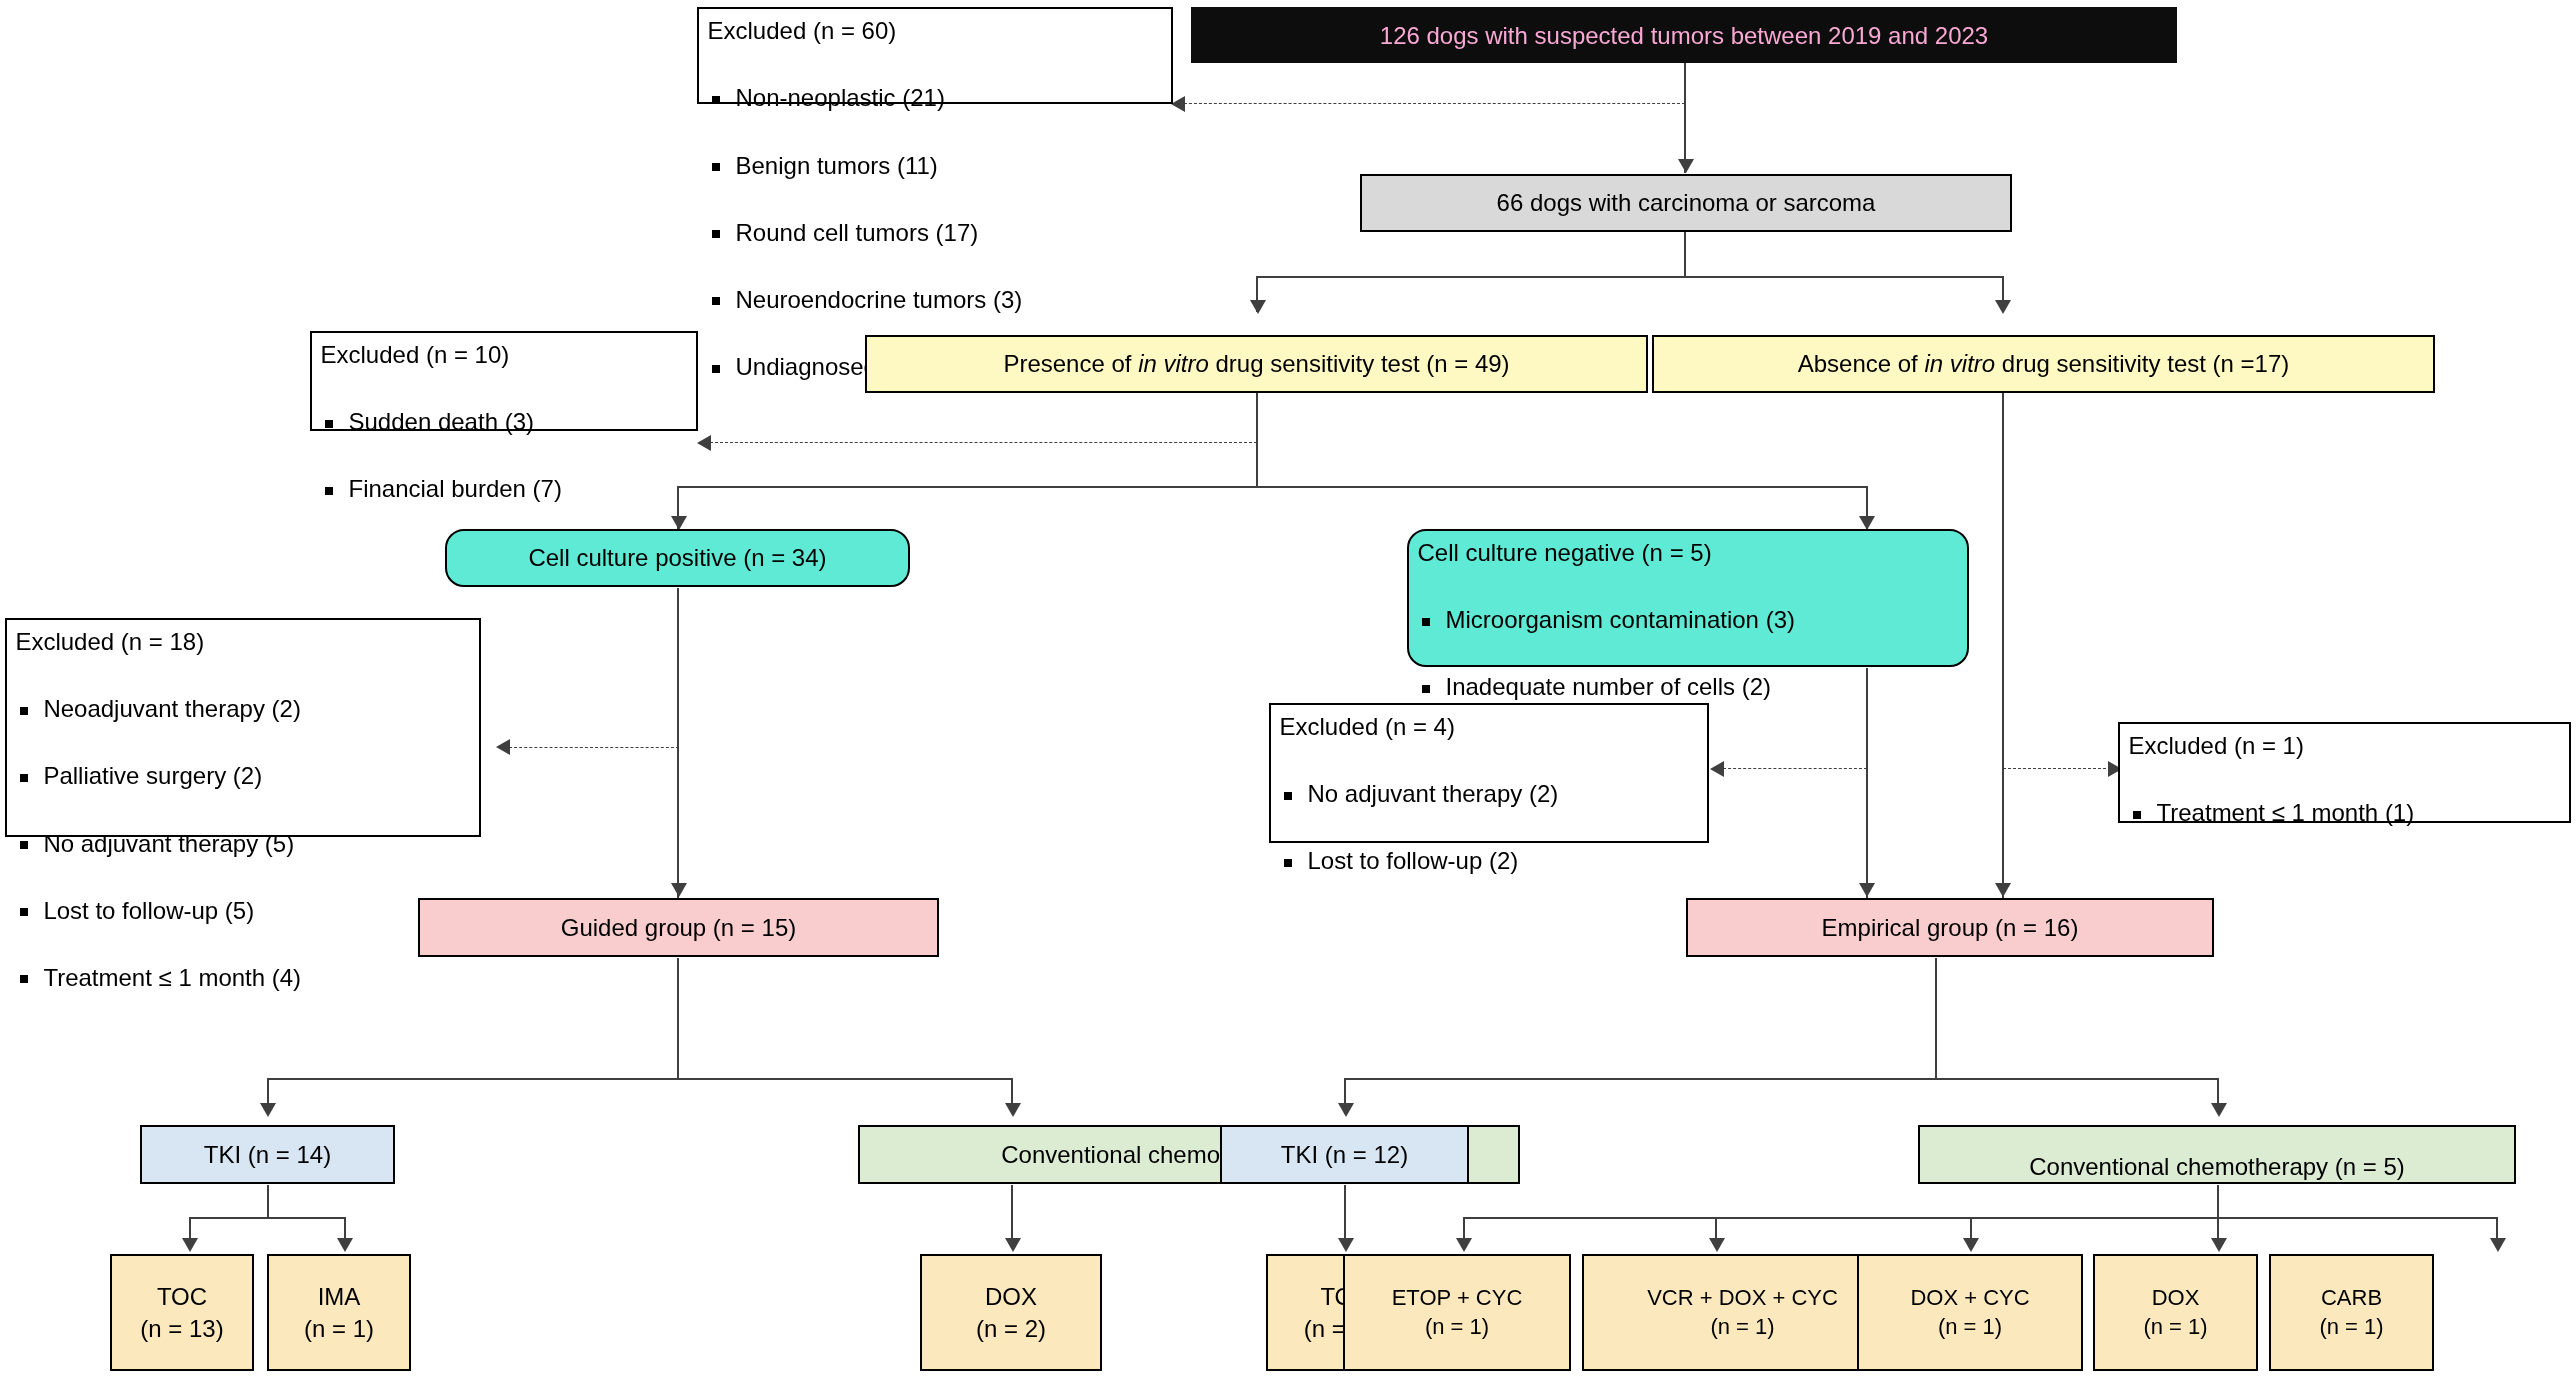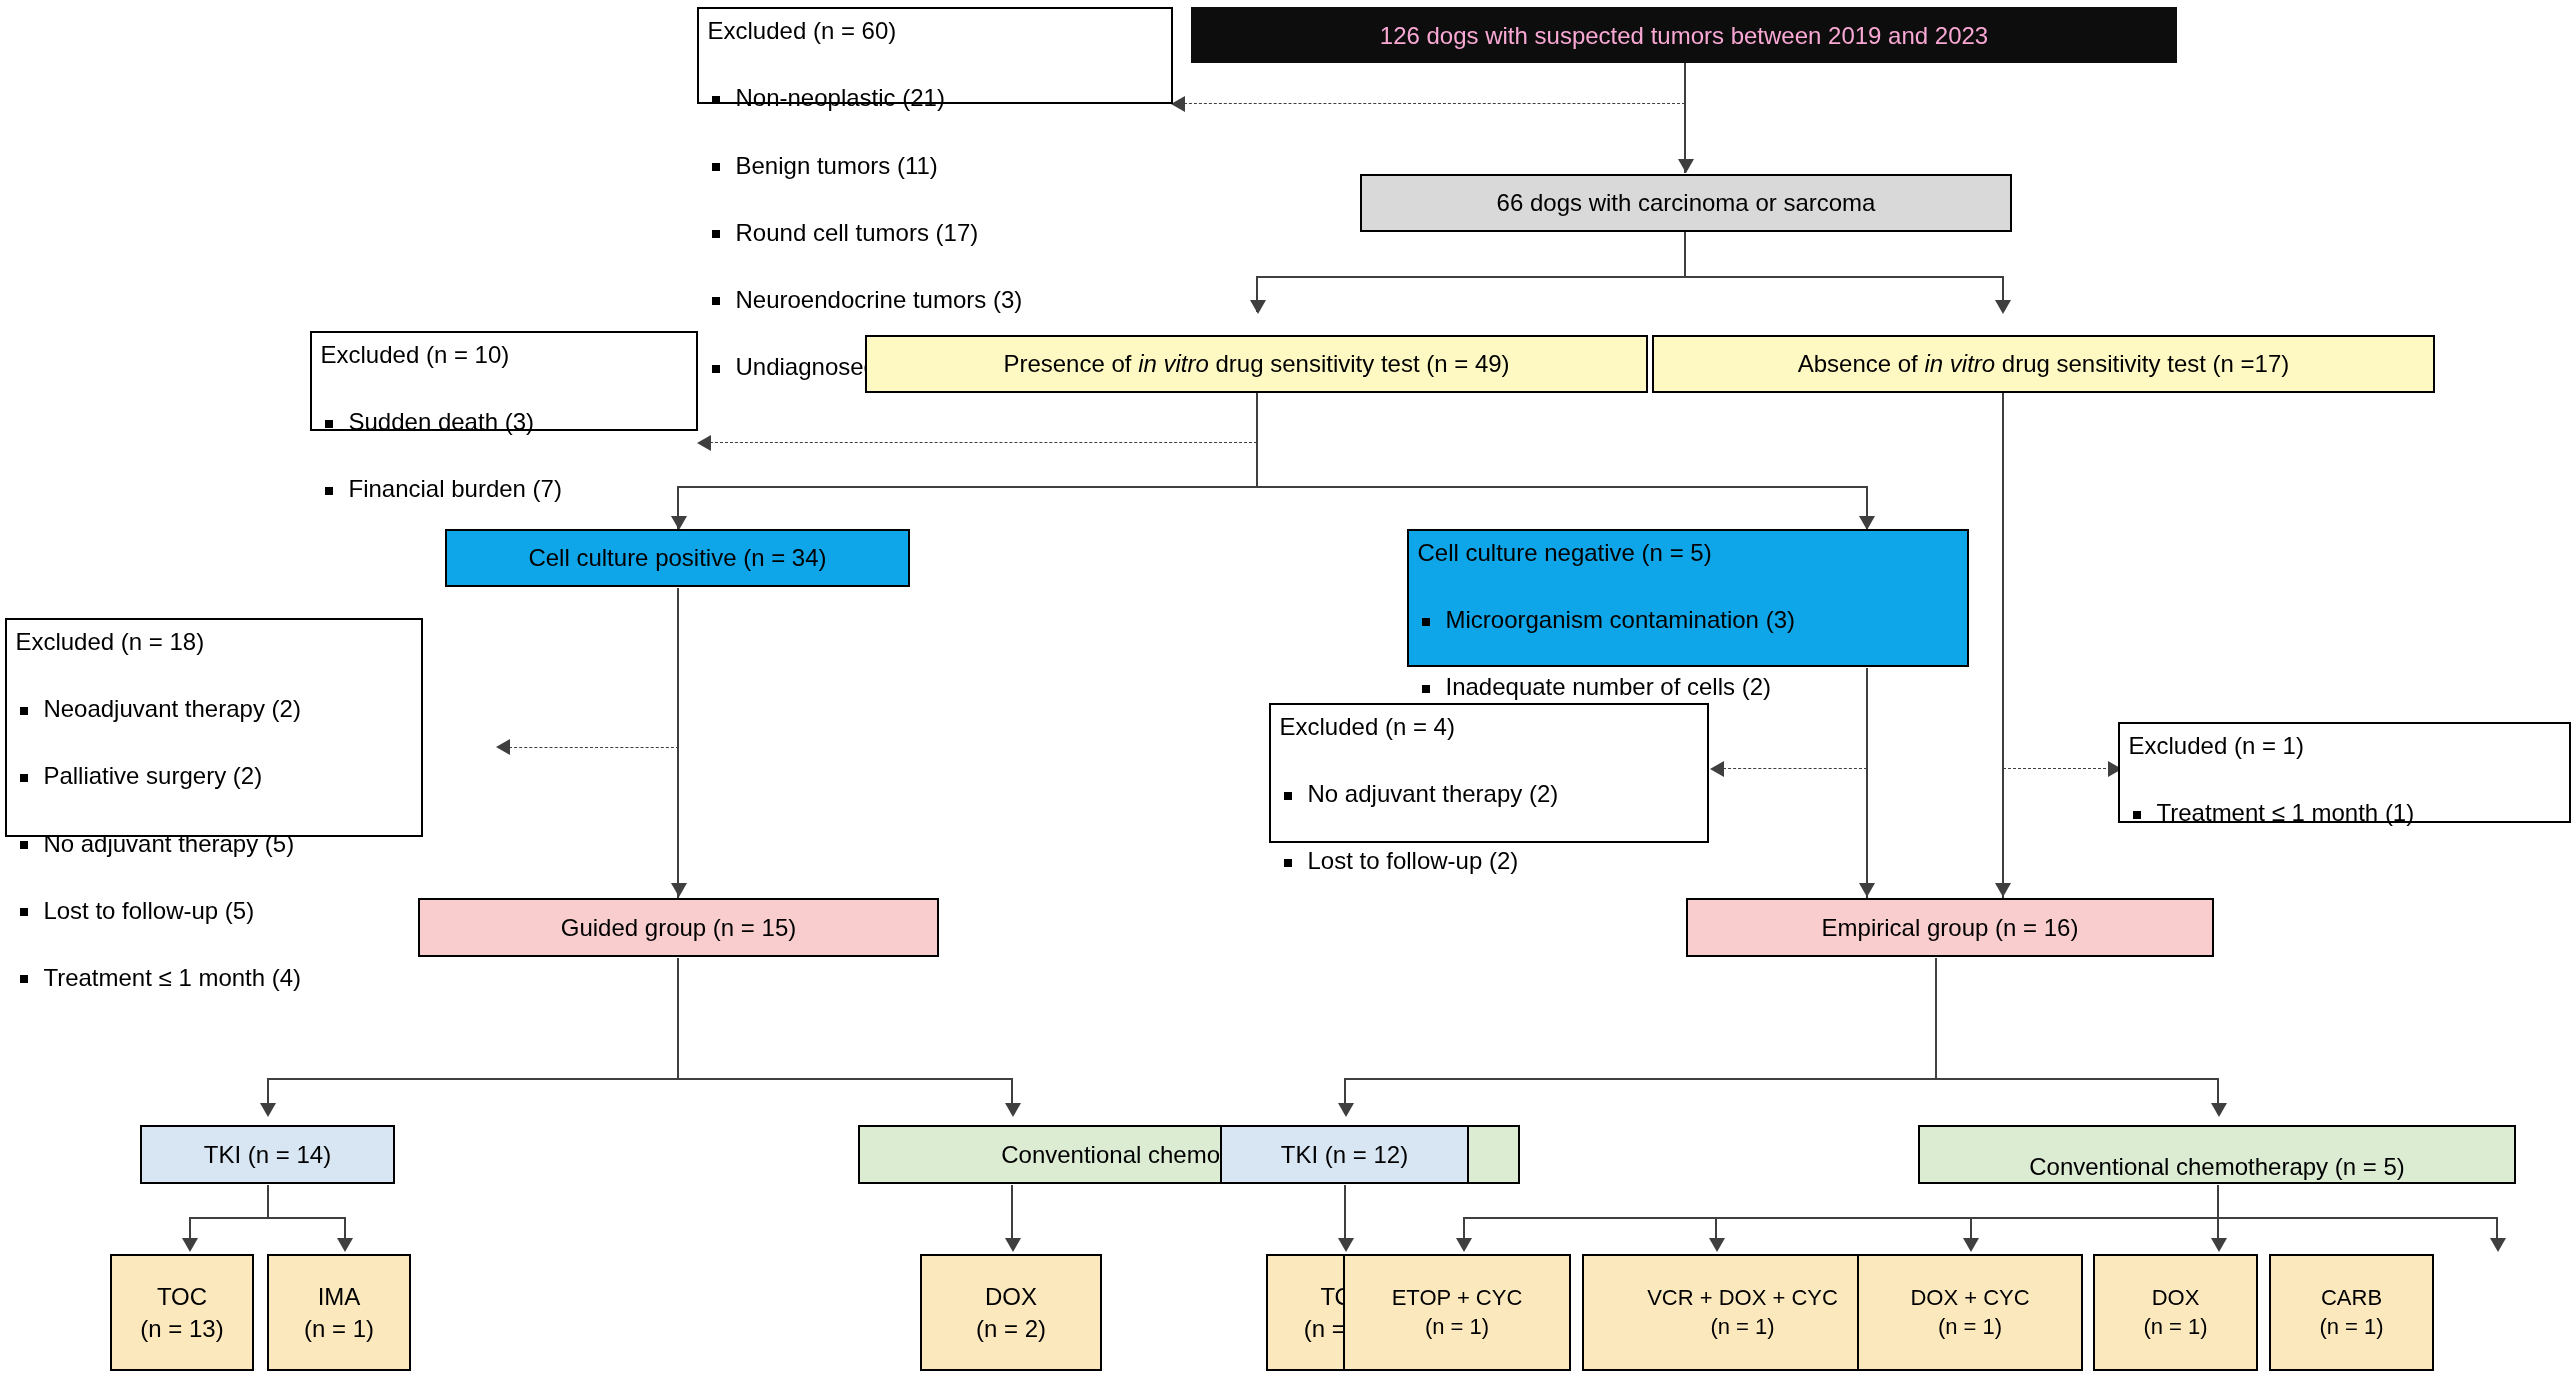--- a/index.html
+++ b/index.html
@@ -56,21 +56,21 @@
     width: 8px;
     height: 8px;
     background: #000000;
   }
   .hdr { white-space: nowrap; }
 
   
   .fill-black { background: #0d0d0d; color: #f9a8d4; border-color: #0d0d0d; }
   .fill-gray  { background: #d9d9d9; }
   .fill-blue  { background: #fef9c3; }
-  .fill-purple{ background: #0ea5e9; }
+  .fill-purple{ background: #5eead4; border-radius: 19px; }
   .fill-pink  { background: #f9cdcd; }
   .fill-white { background: #ffffff; }
   .fill-ltblue{ background: #d8e6f3; }
   .fill-green { background: #dcecd3; }
   .fill-yellow{ background: #fbe8bd; }
 
   .small { font-size: 22px; }
 
   
   .line {
@@ -246,21 +246,21 @@
   <div class="node left fill-purple" style="left:1407px; top:529px; width:562px; height:138px;">
     <div class="inner">
       <span class="hdr">Cell culture negative (n = 5)</span>
       <ul class="bullets">
         <li>Microorganism contamination (3)</li>
         <li>Inadequate number of cells (2)</li>
       </ul>
     </div>
   </div>
 
-  <div class="node left fill-white" style="left:4.9px; top:618px; width:418px; height:219px;">
+  <div class="node left fill-white" style="left:4.9px; top:618px; width:476px; height:219px;">
     <div class="inner">
       <span class="hdr">Excluded (n = 18)</span>
       <ul class="bullets">
         <li>Neoadjuvant therapy (2)</li>
         <li>Palliative surgery (2)</li>
         <li>No adjuvant therapy (5)</li>
         <li>Lost to follow-up (5)</li>
         <li>Treatment ≤ 1 month (4)</li>
       </ul>
     </div>

